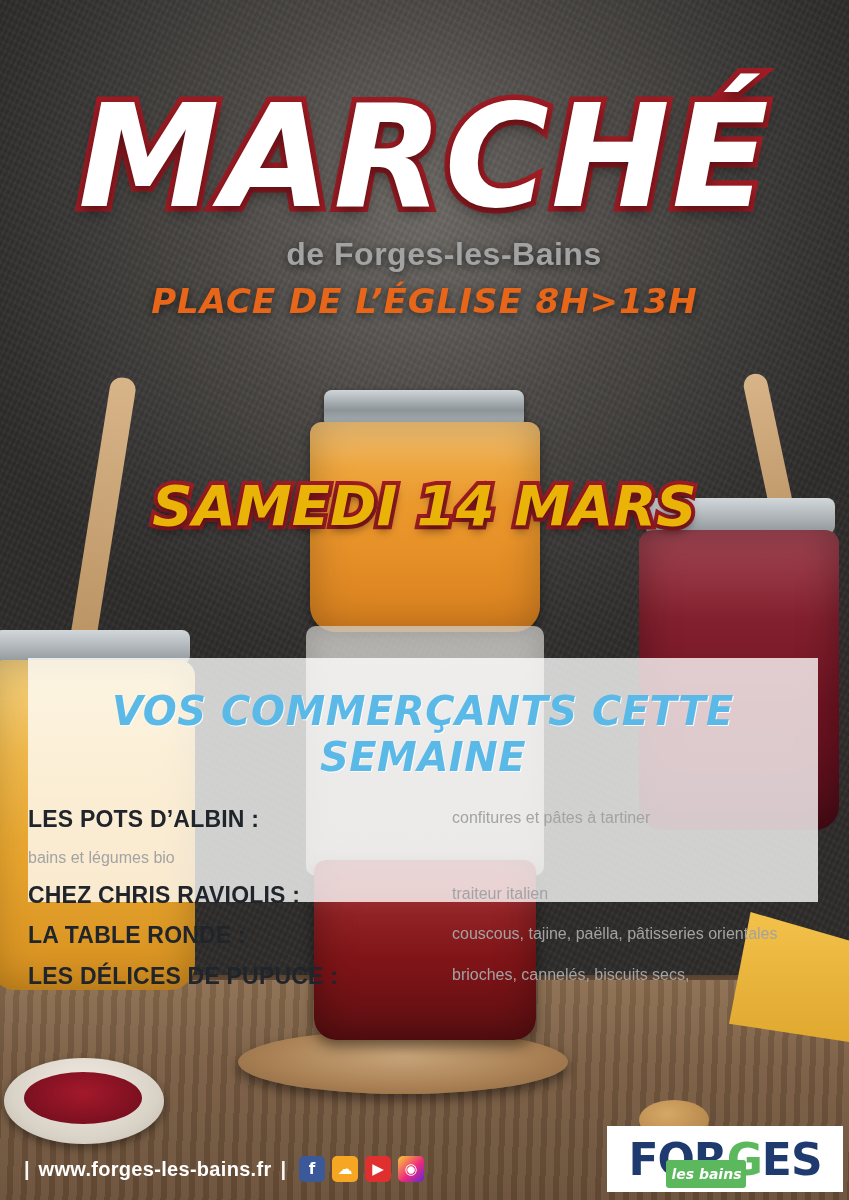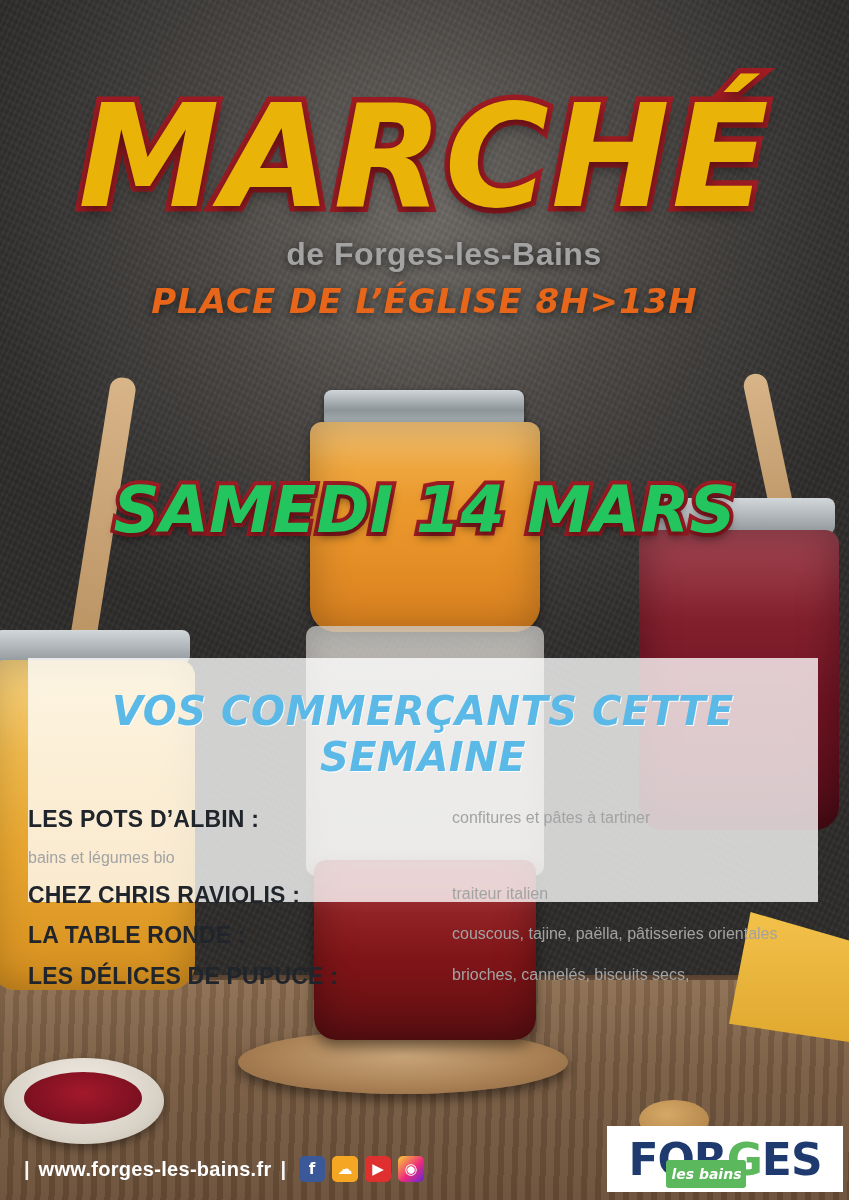--- a/index.html
+++ b/index.html
@@ -214,21 +214,21 @@
     top: 86px;
     text-align: center;
   }
   .marche {
     font-family: "DejaVu Sans", sans-serif;
     font-weight: bold;
     font-style: italic;
     font-size: 142px;
     line-height: 1;
     letter-spacing: 2px;
-    color: #eab308;
+    color: #ffffff;
     -webkit-text-stroke: 11px #a01c24;
     paint-order: stroke fill;
     text-shadow: 0 6px 14px rgba(0,0,0,.45);
     margin: 0;
   }
   .subtitle {
     margin: 8px 0 0 0;
     font-size: 32px;
     font-weight: bold;
     color: #a3a3a3;
@@ -247,23 +247,23 @@
     text-shadow: 0 2px 8px rgba(0,0,0,.55);
   }
   .date {
     position: absolute;
     left: 0; right: 0;
     top: 478px;
     text-align: center;
     font-family: "DejaVu Sans", sans-serif;
     font-weight: bold;
     font-style: italic;
-    font-size: 64px;
+    font-size: 56px;
     line-height: 1;
-    color: #22c55e;
+    color: #eab308;
     -webkit-text-stroke: 8px #a01c24;
     paint-order: stroke fill;
     text-shadow: 0 5px 10px rgba(0,0,0,.5);
   }
 
   
   .panel {
     position: absolute;
     left: 28px;
     top: 658px;

